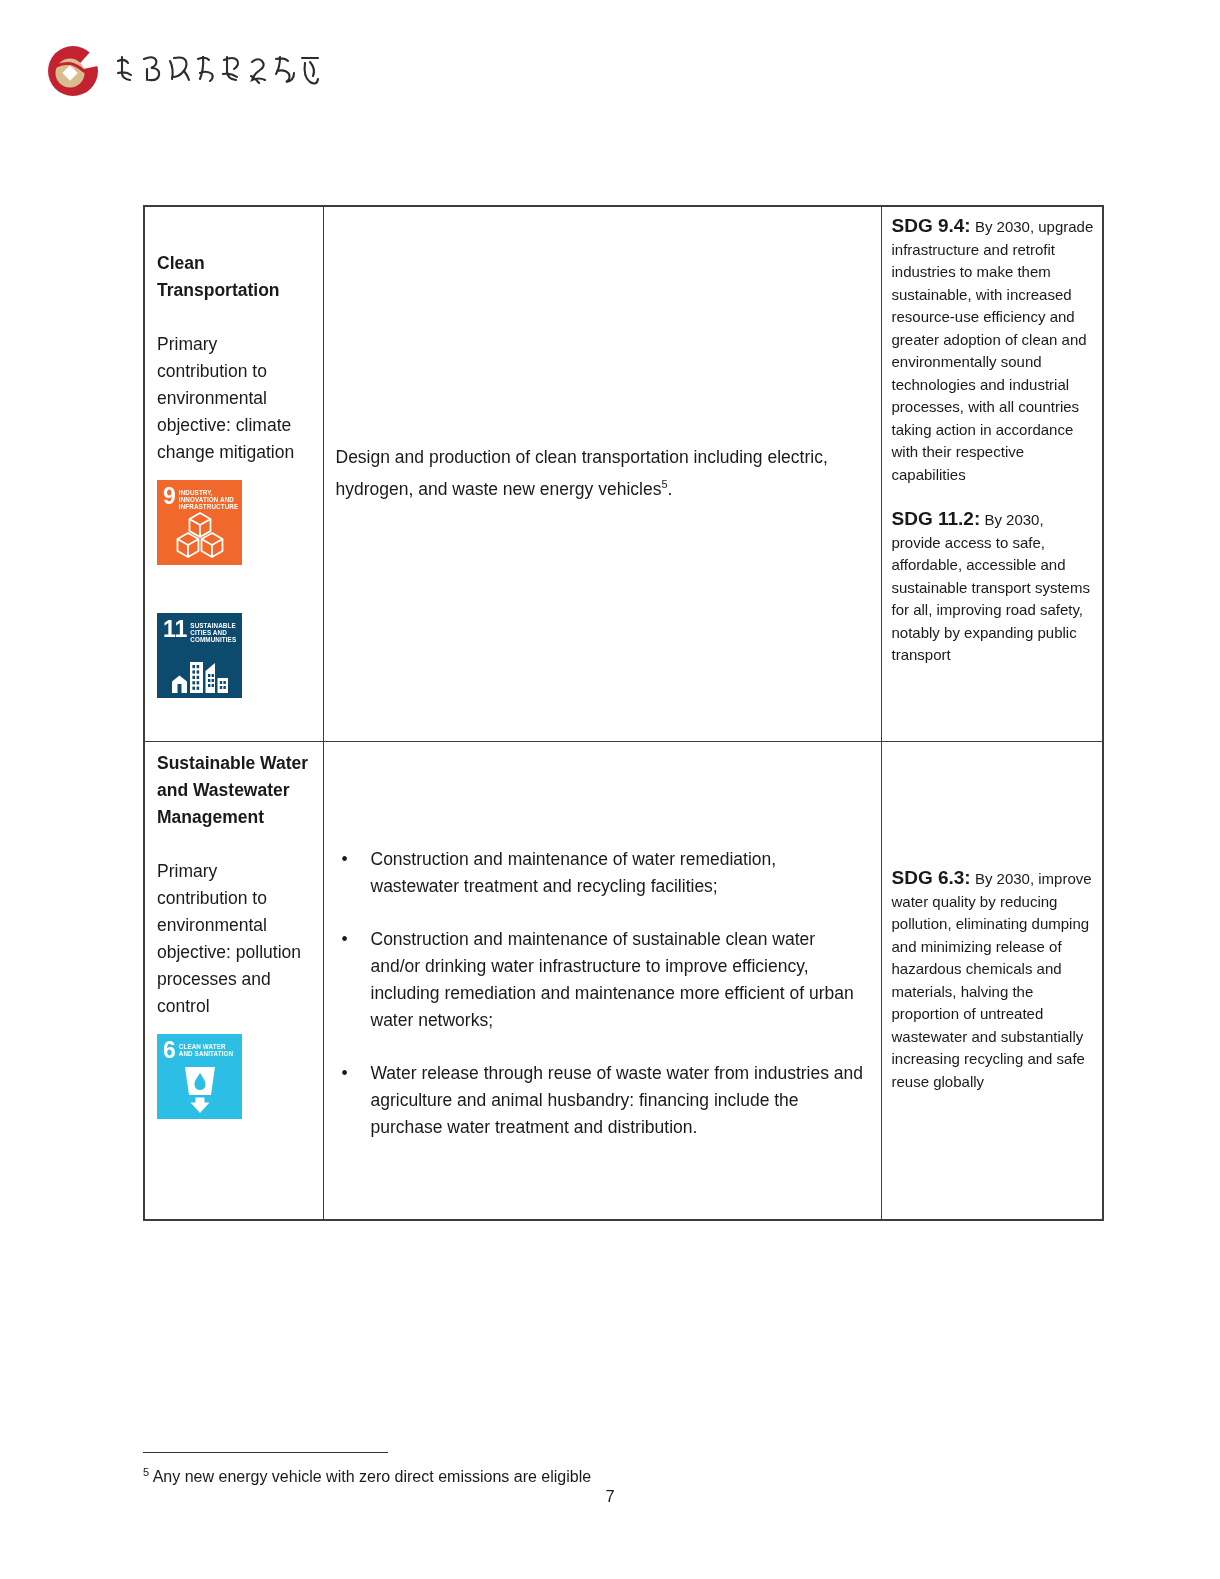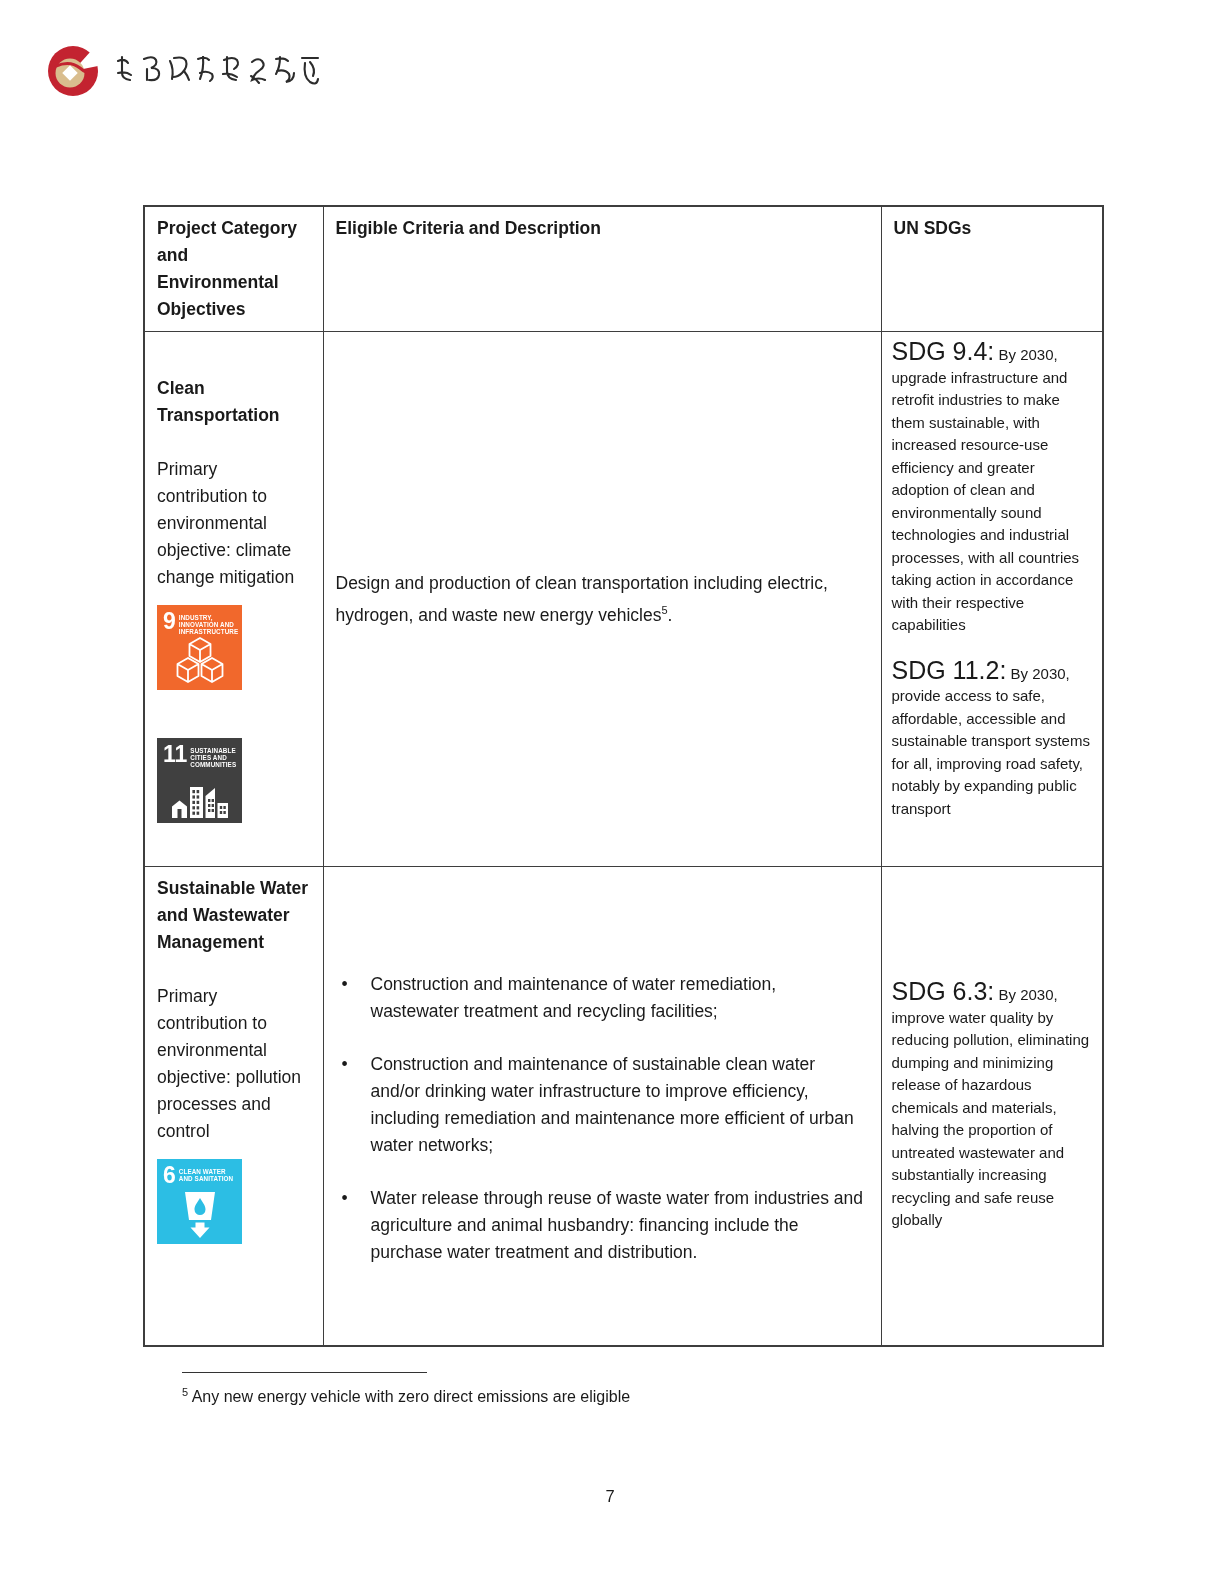--- a/index.html
+++ b/index.html
@@ -44,37 +44,37 @@
   ul.bullets { list-style:none; }
   ul.bullets li { position:relative; padding-left:35px; margin-bottom:0px;margin-top:26px; }
   ul.bullets li::before {
     content:"\2022"; position:absolute; left:6px; top:0; font-size:17.5px;
   }
 
   td.sdg-cell { font-size:15px; line-height:22.5px; padding:8px 8px 8px 10px; }
   td.sdg-cell.v-mid { vertical-align:middle;margin-left:48px; }
   .sdg-block { margin-bottom:22px; }
   .sdg-block:last-child { margin-bottom:0; }
-  .sdg-code { font-weight:normal; font-size:25px; }
+  .sdg-code { font-weight:bold; font-size:19px; }
 
   
   .sdg-icon {
     width:85px; height:85px; margin-top:14px; color:#fff;
     position:relative; overflow:hidden;
   }
   .sdg-icon .head { display:flex; gap:3px; padding:5px 3px 0 6px; }
   .sdg-icon .num  { font-size:23px; font-weight:bold; line-height:22px; }
   .sdg-icon .lbl  {
     font-size:6.3px; line-height:7.2px; font-weight:bold; letter-spacing:.1px;
     padding-top:4px; text-transform:uppercase; max-width:56px;
   }
   .sdg-icon .art { position:absolute; left:50%; transform:translateX(-50%); bottom:5px; }
 
   
-  .footnote { position:absolute; left:143px; top:1372px; width:760px; font-size:16px; line-height:22px;margin-left:39px; }
+  .footnote { position:absolute; left:143px; top:1452px; width:760px; font-size:16px; line-height:22px; }
   .footnote-rule { width:245px; border-top:1.6px solid #333; margin-bottom:8px; }
   .footnote sup { font-size:11px; }
 
   .page-number { position:absolute; left:0; top:1487px; width:100%; text-align:center; font-size:16.5px; }
 </style>
 </head>
 <body>
 
 <div class="logo">
   <svg class="logo-mark" viewBox="0 0 54 54">
@@ -96,44 +96,39 @@
   </svg>
 </div>
 
 <table class="doc-table">
   <colgroup>
       <col class="c1">
       <col class="c2">
       <col class="c3">
     </colgroup>
   <tbody>
-      <tr>
-    <th>Project Category and Environmental Objectives</th>
-    <th>Eligible Criteria and Description</th>
-    <th>UN SDGs</th>
-  </tr>
 
   <tr class="row-1">
     <td class="cat-cell v-mid">
       <div class="cat-title">Clean Transportation</div>
       <div class="cat-desc">Primary contribution to environmental objective: climate change mitigation</div>
 
       <div class="sdg-icon" style="background-color: rgb(241, 104, 44);">
         <div class="head">
           <span class="num">9</span>
           <span class="lbl">Industry, Innovation and Infrastructure</span>
         </div>
         <svg class="art" width="52" height="48" viewBox="0 0 52 48" fill="none" stroke="#fff" stroke-width="1.8" stroke-linejoin="round">
           <path d="M26,1 L36.5,7 V19 L26,25 L15.5,19 V7 Z M15.5,7 L26,13 L36.5,7 M26,13 V25"></path>
           <path d="M14,21 L24.5,27 V39 L14,45 L3.5,39 V27 Z M3.5,27 L14,33 L24.5,27 M14,33 V45"></path>
           <path d="M38,21 L48.5,27 V39 L38,45 L27.5,39 V27 Z M27.5,27 L38,33 L48.5,27 M38,33 V45"></path>
         </svg>
       </div>
 
-      <div class="sdg-icon" style="background-color: #404040; margin-top: 48px;">
+      <div class="sdg-icon" style="background-color: #0c4a6e; margin-top: 48px;">
         <div class="head">
           <span class="num">11</span>
           <span class="lbl">Sustainable Cities and Communities</span>
         </div>
         <svg class="art" width="58" height="40" viewBox="0 0 58 40">
           <defs>
             <mask id="m11">
               <g fill="#fff">
                 <path d="M1,40 V28.5 L8.5,22.5 L16,28.5 V40 Z"></path>
                 <rect x="19" y="9" width="13" height="31"></rect>

